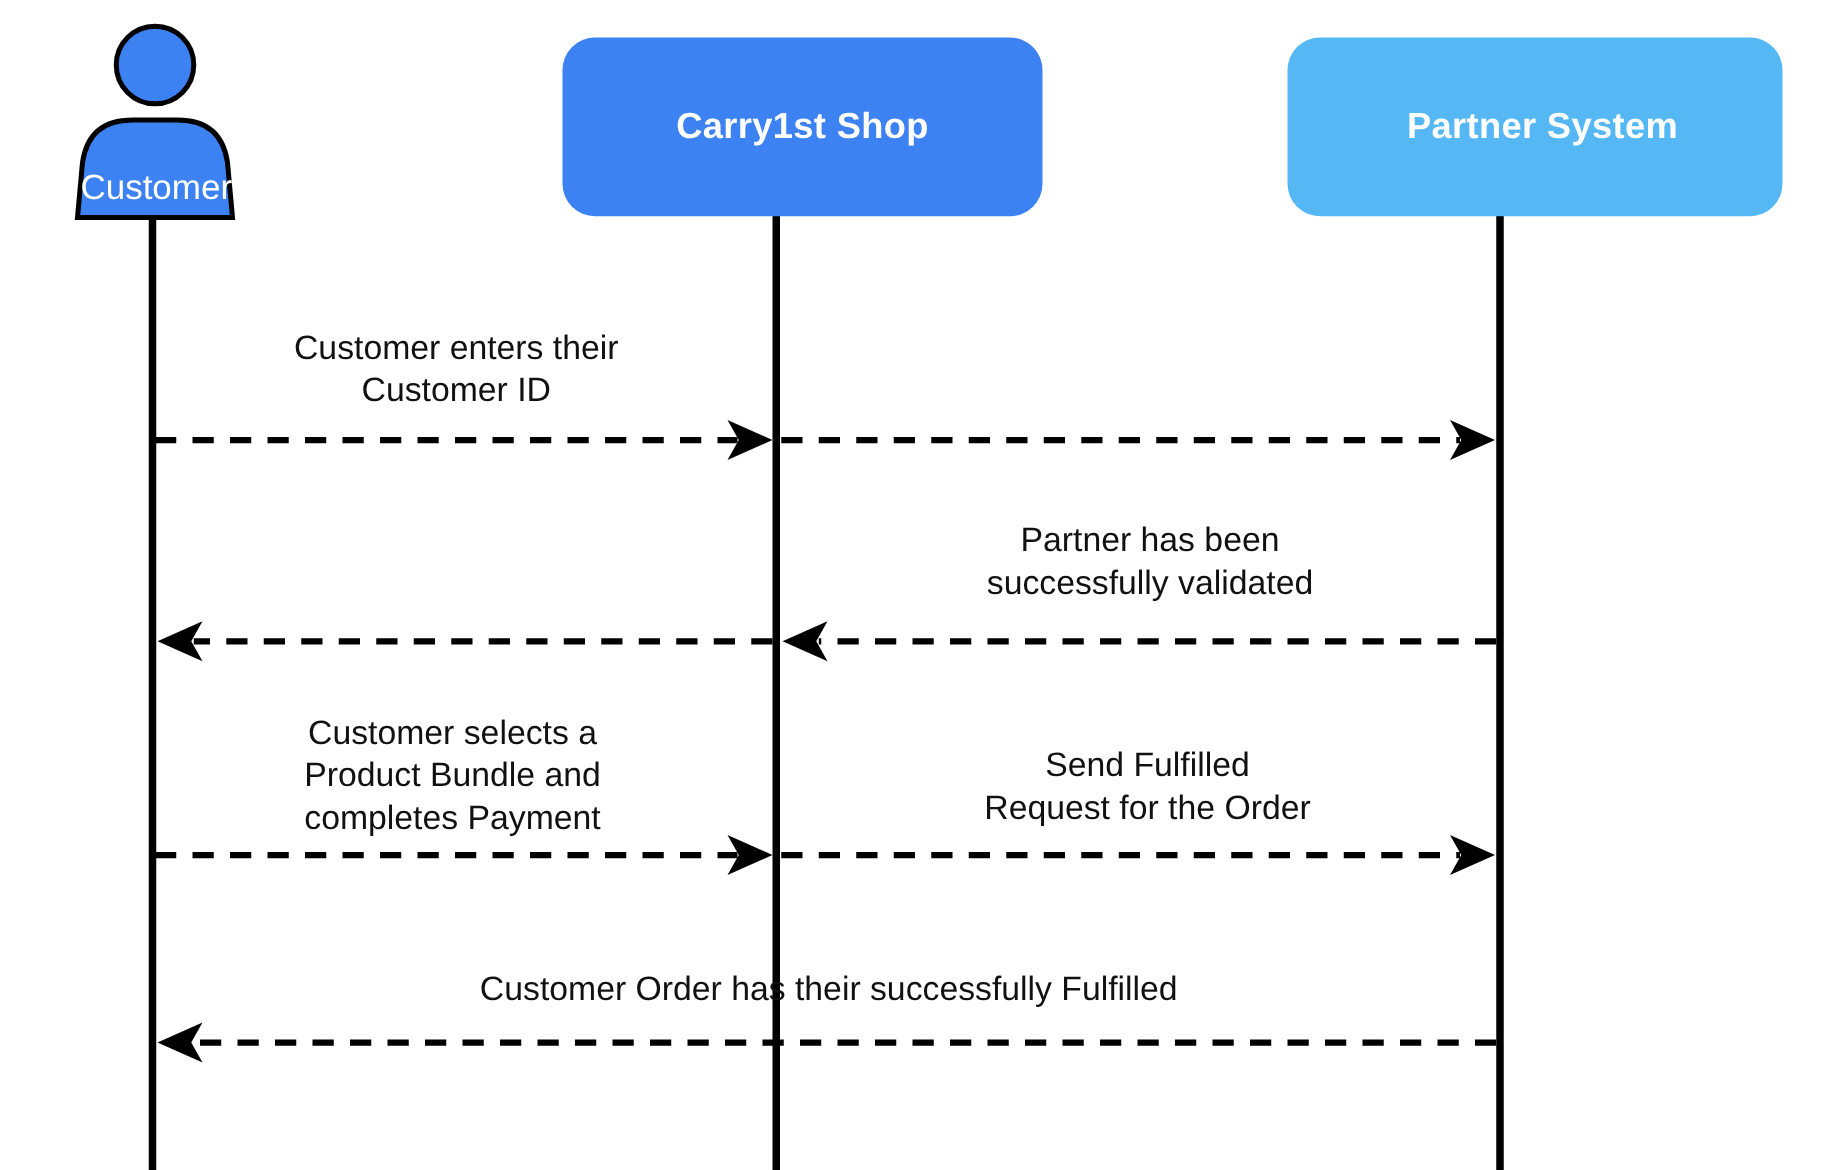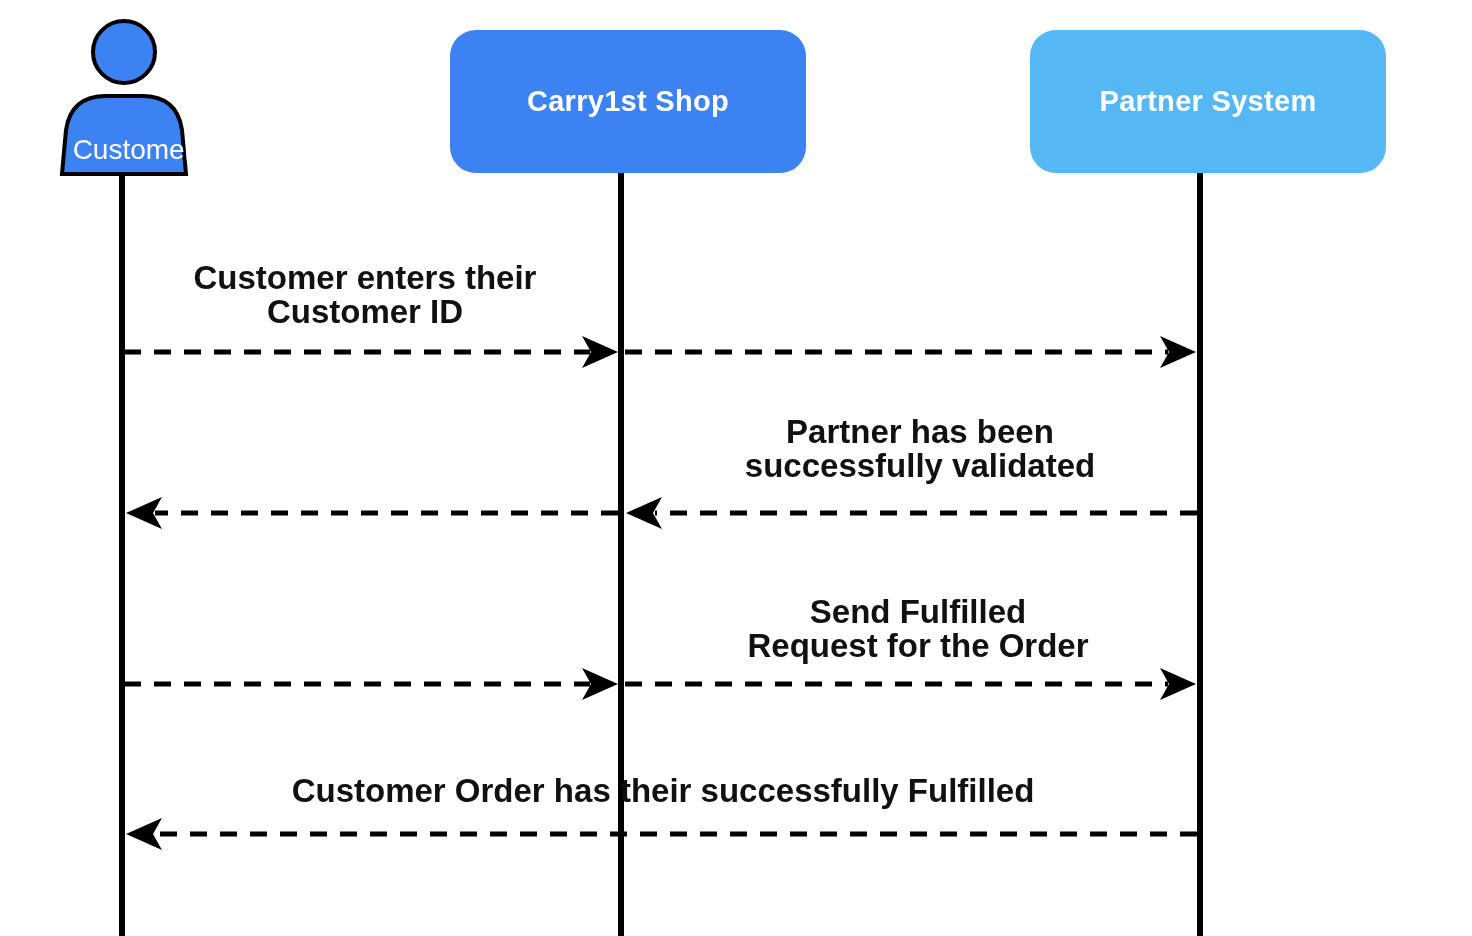--- a/index.html
+++ b/index.html
@@ -13,51 +13,50 @@
     color: #0b0b0b;
   }
   .layer-svg {
     position: absolute;
     left: 0; top: 0;
     width: 1472px; height: 936px;
   }
   .actor-box {
     position: absolute;
     top: 30px;
-    width: 356px;
+    width: 384px;
     height: 143px;
     border-radius: 26px;
     display: flex;
     align-items: center;
     justify-content: center;
     color: #ffffff;
     font-weight: bold;
     font-size: 29px;
     letter-spacing: 0.3px;
   }
   .actor-box.shop { left: 450px; background: #3d82f2; }
-  .actor-box.partner { left: 1030px; background: #55b8f5; }
+  .actor-box.partner { left: 1030px; background: #55b8f5; padding-left: 12px; }
   .person-label {
     position: absolute;
     left: 56px;
     top: 134px;
     width: 138px;
-    text-align: right;
+    text-align: center;
     color: #ffffff;
     font-size: 28px;
     line-height: 32px;
   }
   .msg {
     position: absolute;
-    font-size: 33px;
+    font-size: 27px;
     line-height: 34px;
     text-align: center;
     white-space: pre-line;
     color: #111111;
-    font-weight: bold;
   }
   .msg-1 { left: 165px; top: 261px; width: 400px; }
   .msg-2 { left: 718px; top: 261px; width: 400px; }
   .msg-3 { left: 162px; top: 415px; width: 400px; }
   .msg-4 { left: 720px; top: 415px; width: 400px; }
   .msg-5 { left: 162px; top: 569px; width: 400px; }
   .msg-6 { left: 718px; top: 595px; width: 400px; }
   .msg-7 { left: 263px; top: 774px; width: 800px; }
 </style>
 </head>
@@ -119,17 +118,20 @@
   </div>
 
   <div class="actor-box partner">
     <span>Partner System</span>
   </div>
 
   <div class="msg msg-1">Customer enters their
 Customer ID</div>
   <div class="msg msg-4">Partner has been
 successfully validated</div>
+  <div class="msg msg-5">Customer selects a
+Product Bundle and
+completes Payment</div>
   <div class="msg msg-6">Send Fulfilled
 Request for the Order</div>
   <div class="msg msg-7">Customer Order has their successfully Fulfilled</div>
 
 </div>
 
 </body></html>

